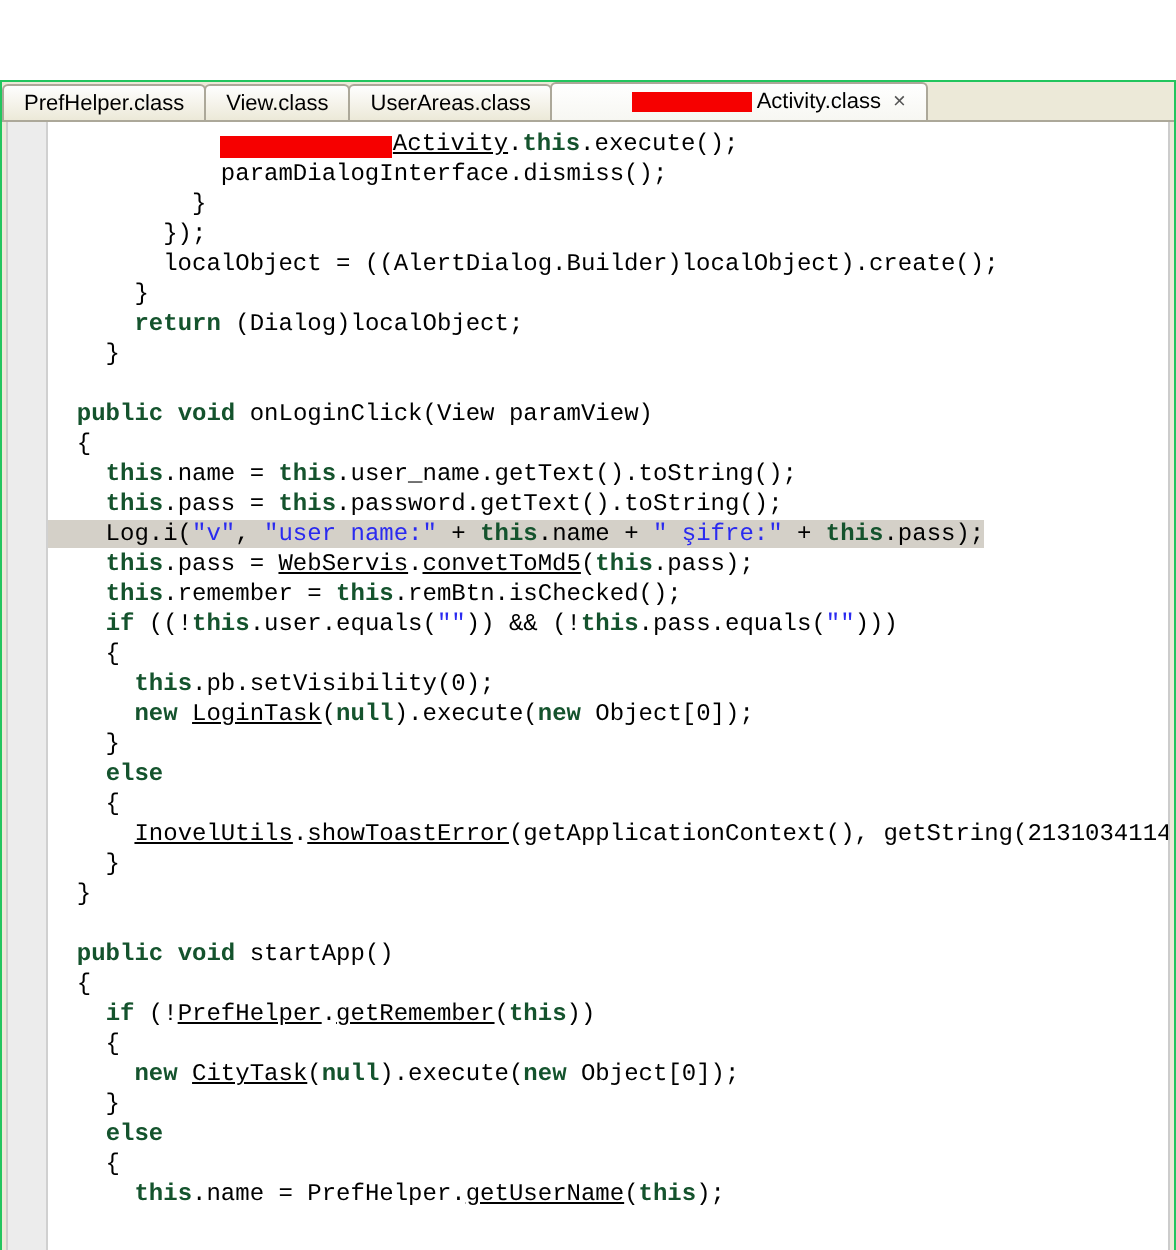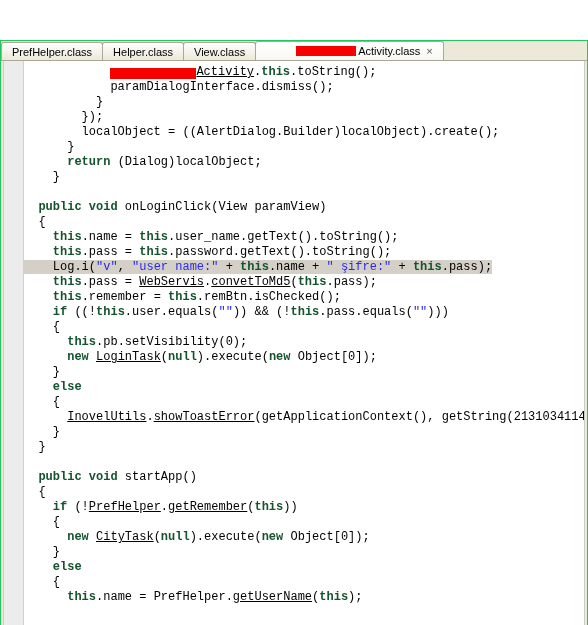--- a/index.html
+++ b/index.html
@@ -130,35 +130,35 @@
 </head>
 <body>
 
 <div class="container">
 
   <div class="tabbar">
     <div class="tab">
         <span>PrefHelper.class</span>
       </div>
     <div class="tab">
-        <span>Helper.class</span>
+        <span>View.class</span>
       </div>
     <div class="tab">
-        <span>View.class</span>
+        <span>UserAreas.class</span>
       </div>
     <div class="tab active">
       <span class="redact"></span>
         <span>Activity.class</span>
       <span class="close">×</span>
     </div>
   </div>
 
   <div class="editor-wrap">
     <div class="gutter"></div>
-<pre class="code">            <span class="redact-inline"></span><span class="ul">Activity</span><span>.</span><span class="kw">this</span><span>.toString();</span>
+<pre class="code">            <span class="redact-inline"></span><span class="ul">Activity</span><span>.</span><span class="kw">this</span><span>.execute();</span>
 <span>            paramDialogInterface.dismiss();</span>
 <span>          }</span>
 <span>        });</span>
 <span>        localObject = ((AlertDialog.Builder)localObject).create();</span>
 <span>      }</span>
 <span>      </span><span class="kw">return</span><span> (Dialog)localObject;</span>
 <span>    }</span>
 <span>  </span>
 <span>  </span><span class="kw">public</span><span> </span><span class="kw">void</span><span> onLoginClick(View paramView)</span>
 <span>  {</span>

